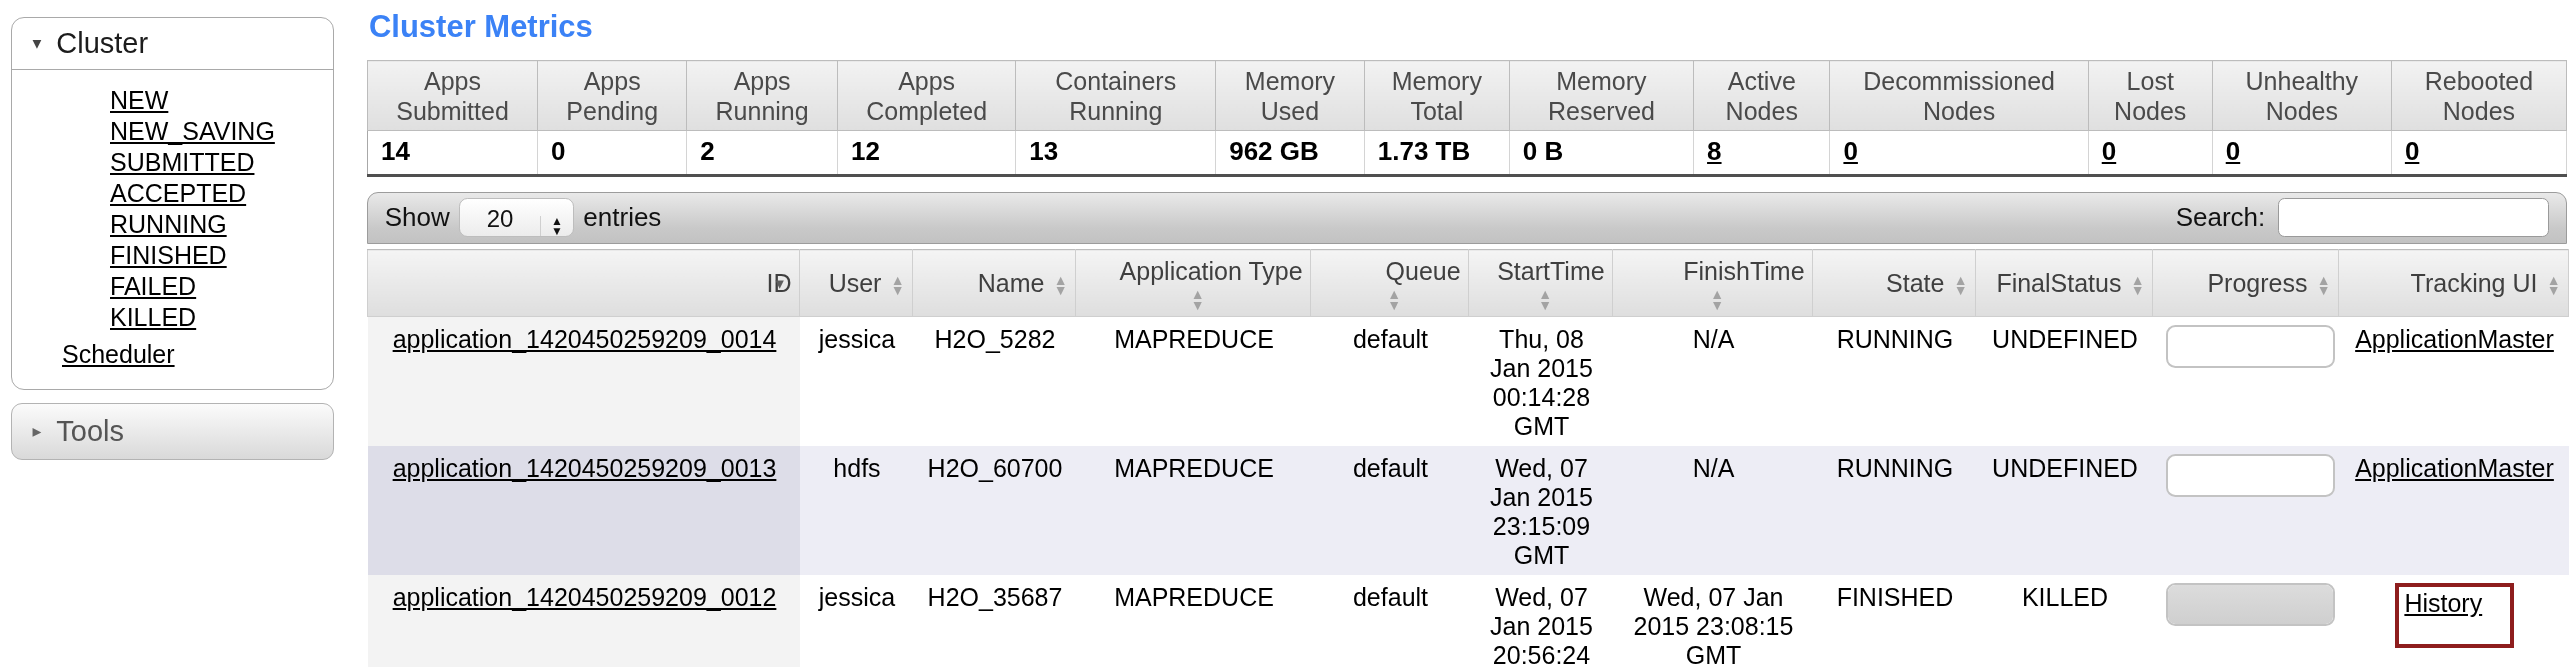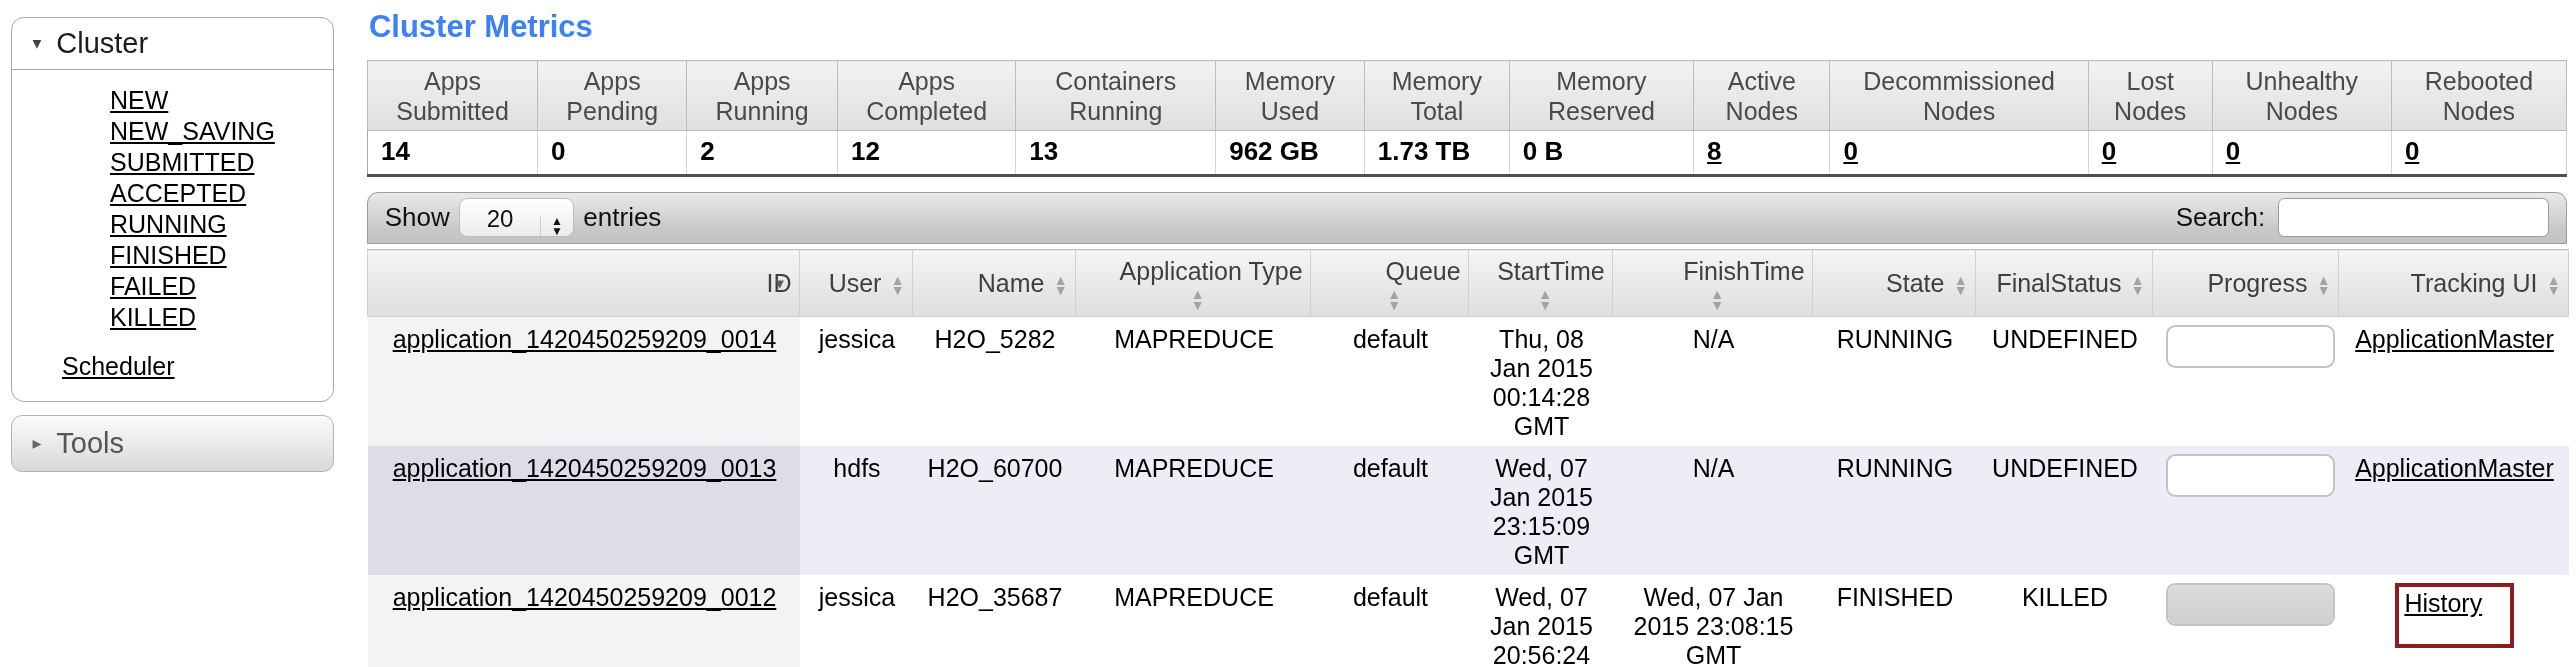--- a/index.html
+++ b/index.html
@@ -9,21 +9,21 @@
   
   .sidebar { position:absolute; left:11px; top:16.7px; width:323px; }
   .nav-box { background:#fff; border:1.9px solid #a9a9a9; border-radius:13px; overflow:hidden; }
   .nav-header { display:flex; align-items:center; gap:15px; padding:9.3px 9.3px 9.3px 20.4px;
     border-bottom:1.9px solid #a9a9a9; font-size:29px; color:#1c1c1c; }
   .tri-down { font-size:17.7px; color:#444; }
   .tri-right { font-size:17.7px; color:#666; }
   .nav-list { padding:15px 7.4px 18.6px 50px; }
   .nav-link { display:block; color:#000; text-decoration:underline; font-size:25px; line-height:31px; cursor:pointer; }
   .sub-list { margin-left:48px; }
-  .sched { margin-top:18px; }
+  .sched { margin-top:6px; }
   .tools-bar { margin-top:13px; display:flex; align-items:center; gap:15px;
     border:1.9px solid #b3b3b3; border-radius:11px; padding:11px 9.3px 11px 20.4px;
     background:linear-gradient(#fbfbfb,#d9d9d9); font-size:29px; color:#555; }
 
   
   .main { position:absolute; left:367px; top:7.4px; width:2200px; }
   .page-title { font-size:31px; font-weight:bold; color:#3b82f6; margin:1.9px 0 15px 1.9px; }
 
   table { border-collapse:collapse; width:100%; }
 

